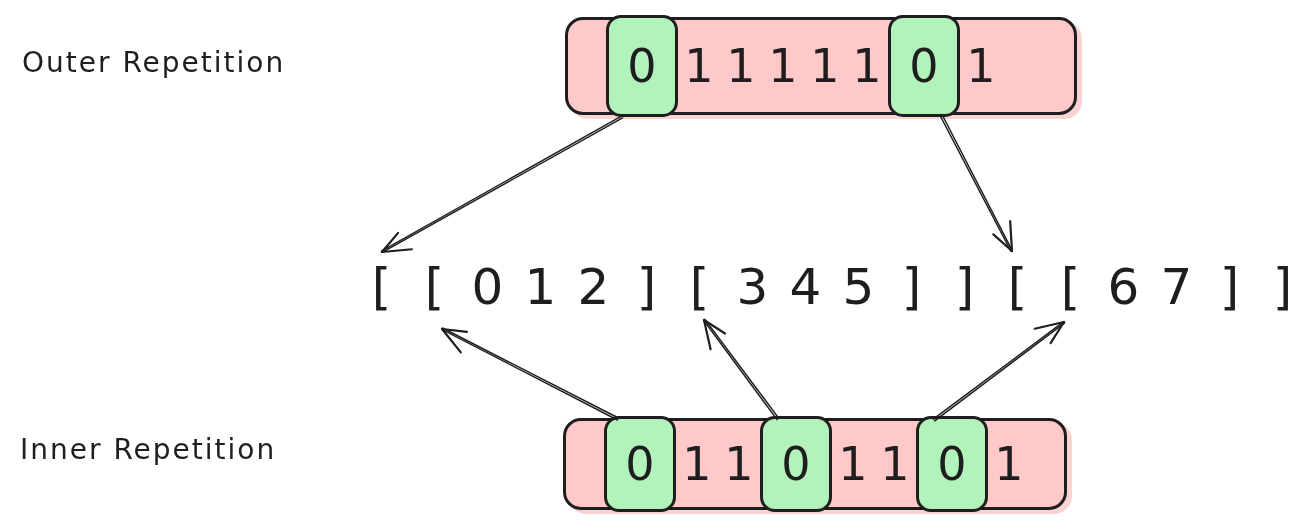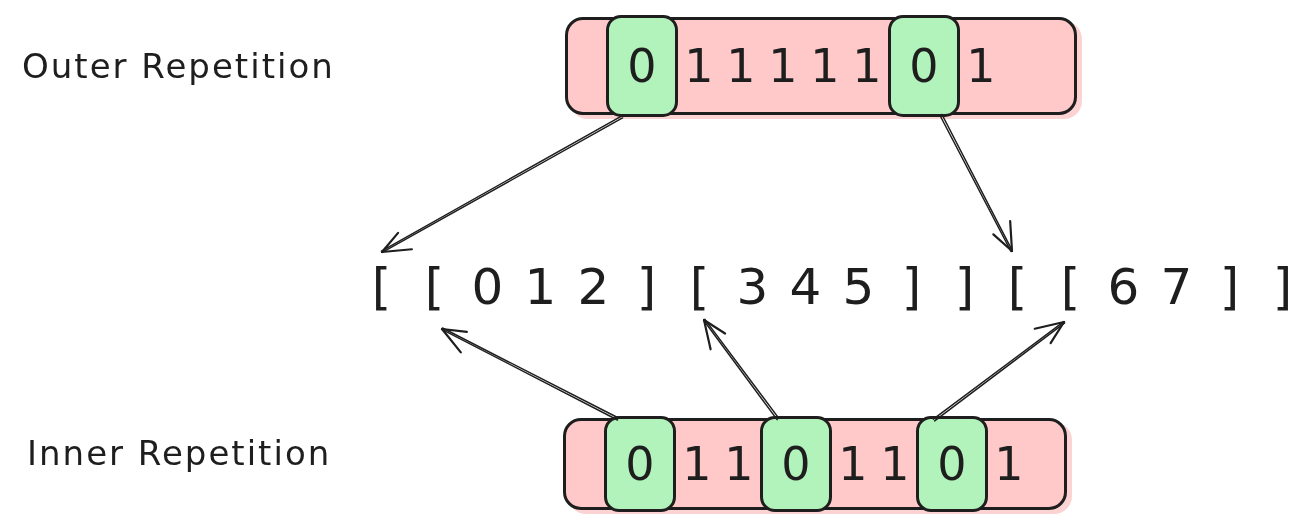--- a/index.html
+++ b/index.html
@@ -9,27 +9,27 @@
     --ink:#1e1e1e;
     --bg:#ffffff;
   }
   *{margin:0;padding:0;box-sizing:border-box;}
   html,body{width:1307px;height:530px;background:var(--bg);overflow:hidden;}
   body{font-family:"DejaVu Sans","Liberation Sans",sans-serif;color:var(--ink);}
   .stage{position:relative;width:1307px;height:530px;background:var(--bg);}
 
   .row-label{
     position:absolute;
-    font-size:34px;
+    font-size:28px;
     letter-spacing:2px;
     white-space:nowrap;
     color:var(--ink);
   }
   #outer-label{left:22px;top:46px;}
-  #inner-label{left:27px;top:433px;text-align:center;}
+  #inner-label{left:20px;top:433px;text-align:center;}
 
   .bit-row{
     position:absolute;
     display:flex;
     align-items:center;
     background:var(--pink);
     border:3px solid var(--ink);
     border-radius:18px;
     box-shadow:5px 4px 0 0 var(--pink-shadow);
     overflow:visible;

